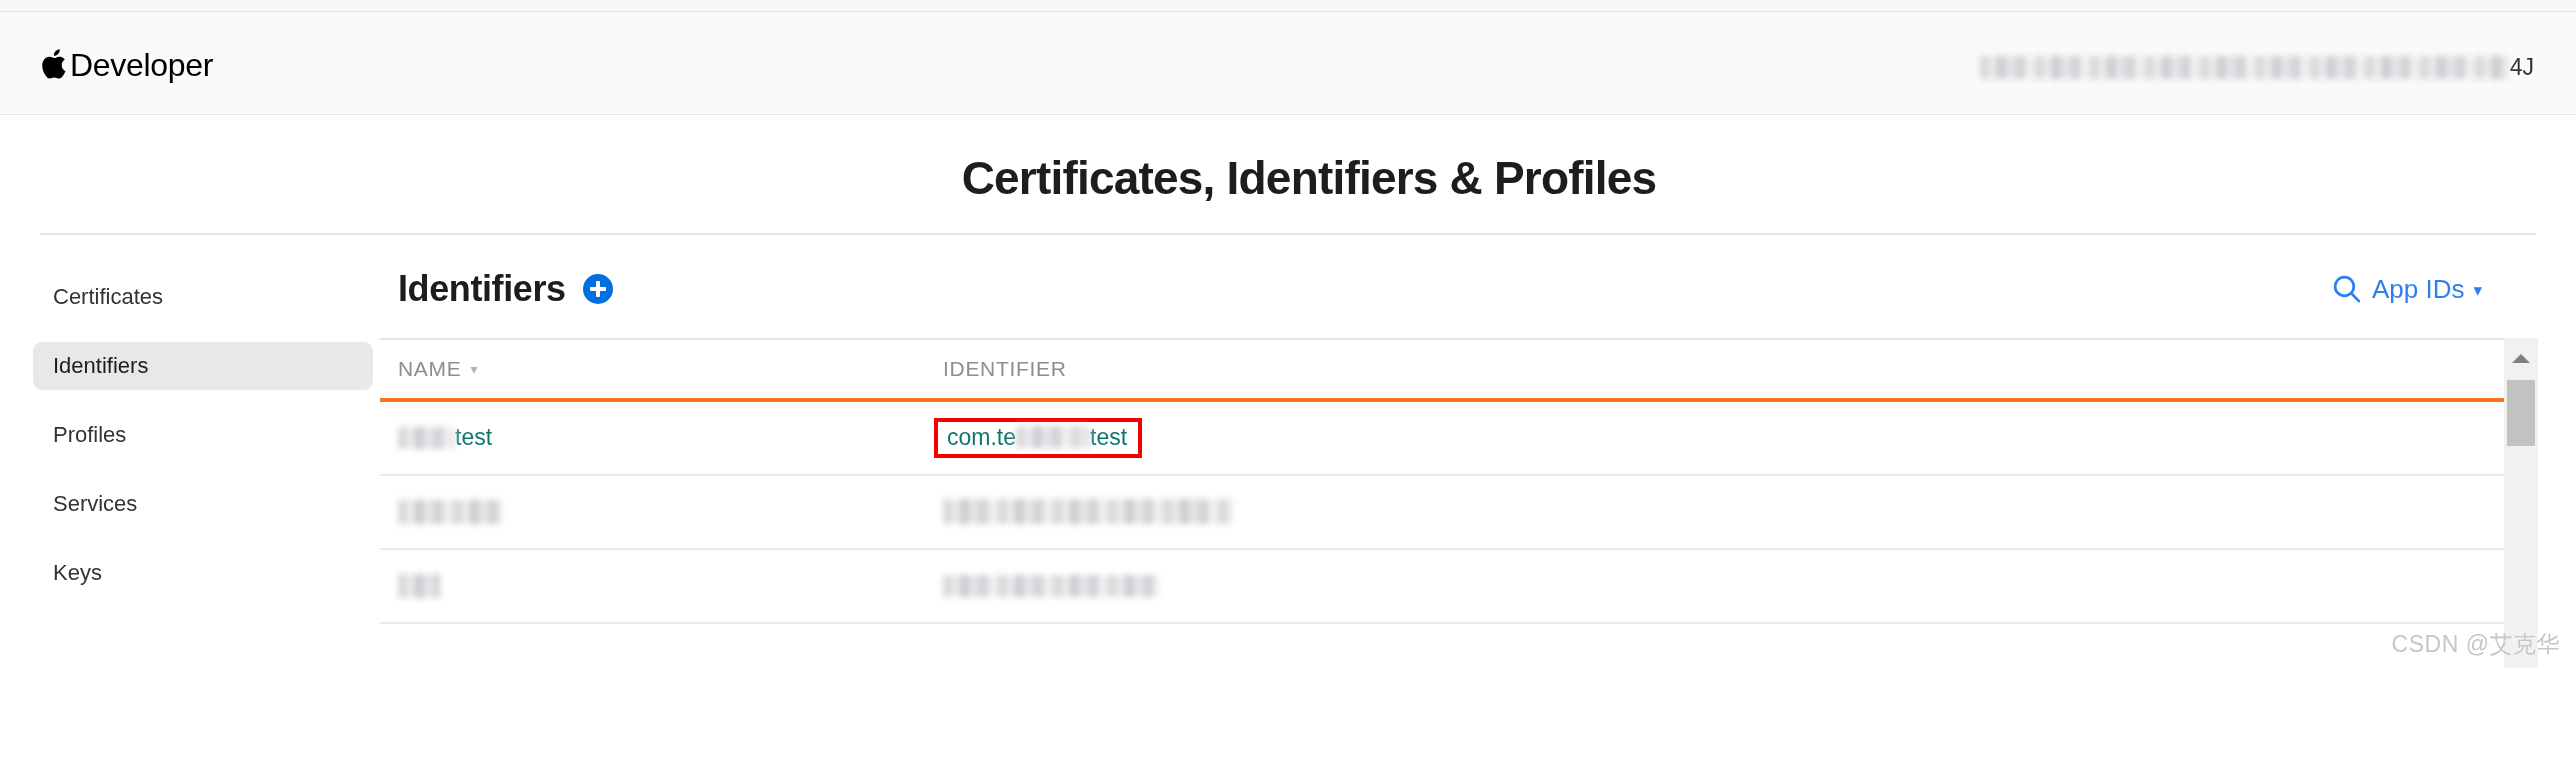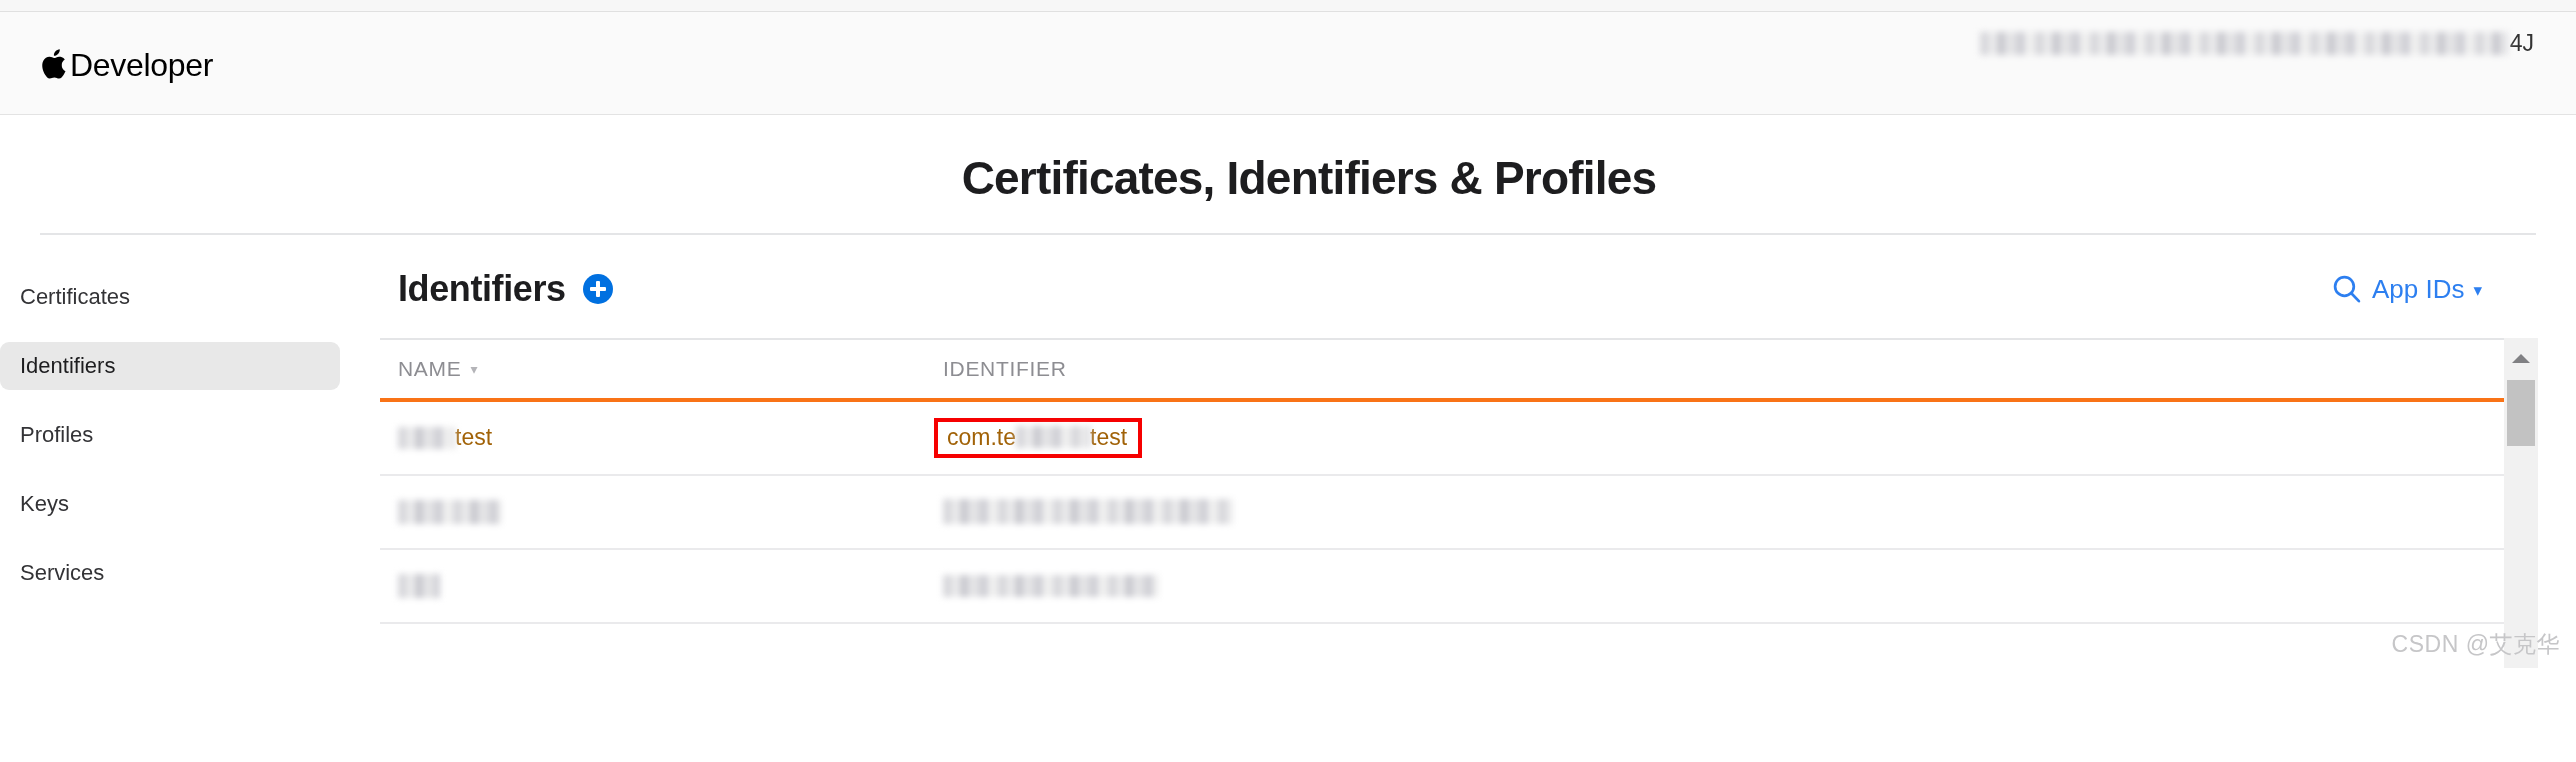--- a/index.html
+++ b/index.html
@@ -66,21 +66,21 @@
   }
   .team-chev {
     display: inline-block;
     margin-left: 7px;
     color: #0070c9;
     font-size: 15px;
     vertical-align: 1px;
   }
 
   .team-id-row {
-    margin-top: 4px;
+    margin-top: 28px;
     display: flex;
     justify-content: flex-end;
     white-space: nowrap;
   }
 
   .blur {
     display: inline-block;
     background:
       repeating-linear-gradient(90deg,
         #d8d8dc 0px, #d8d8dc 9px,
@@ -128,20 +128,21 @@
   
   .body-wrap {
     display: flex;
     align-items: flex-start;
     padding-top: 28px;
   }
 
   .sidebar {
     width: 380px;
     flex: 0 0 380px;
+    padding-left: 33px;
     padding-top: 10px;
   }
 
   .side-item {
     height: 48px;
     display: flex;
     align-items: center;
     padding-left: 20px;
     border-radius: 9px;
     font-size: 22px;
@@ -260,21 +261,21 @@
   .th-chev {
     display: inline-block;
     margin-left: 9px;
     font-size: 14px;
     color: #b4b4b8;
     vertical-align: 2px;
   }
 
   .cell-text {
     font-size: 23px;
-    color: #a16207;
+    color: #0f766e;
     line-height: 1;
     display: flex;
     align-items: center;
     white-space: nowrap;
   }
 
   .cell-blur-1 { width: 57px; height: 22px; }
   .cell-blur-2 { width: 74px; height: 22px; }
 
   .row2-name-blur { width: 104px; height: 24px; }
@@ -366,24 +367,24 @@
     <div class="side-item">
       <span>Certificates</span>
     </div>
     <div class="side-item selected">
       <span>Identifiers</span>
     </div>
     <div class="side-item">
       <span>Profiles</span>
     </div>
     <div class="side-item">
+      <span>Services</span>
+    </div>
+    <div class="side-item">
       <span>Keys</span>
-    </div>
-    <div class="side-item">
-      <span>Services</span>
     </div>
   </nav>
 
   <section class="content">
 
     <div class="content-head">
       <div class="section-title-row">
         <h2 class="section-title">Identifiers</h2>
         <button class="add-btn" aria-label="add"></button>
       </div>

